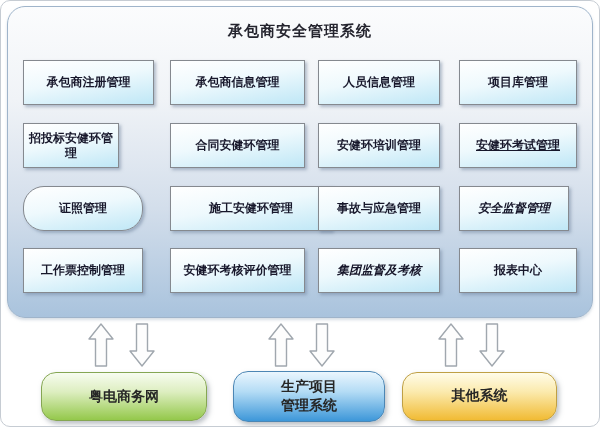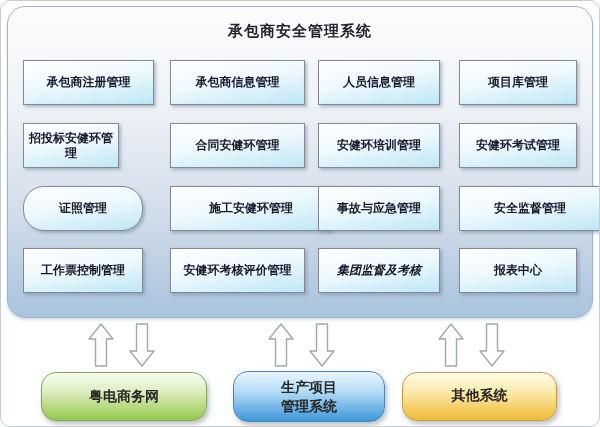--- a/index.html
+++ b/index.html
@@ -28,45 +28,45 @@
   }
   .arrow-pair{position:absolute;top:322px;display:flex;gap:15px;}
   .arrow-pair svg{display:block;}
   .sys{
     position:absolute;display:flex;align-items:center;justify-content:center;
     border-radius:15px;font-weight:bold;font-size:14px;color:#262626;
     text-align:center;white-space:pre-line;line-height:1.35;box-sizing:border-box;
     box-shadow:2px 3px 5px rgba(120,130,140,.5);
   }
   .sys-green{background:linear-gradient(180deg,#f7fcf0 0%,#ddeec0 40%,#94c84b 100%);border:1px solid #85a653;}
-  .sys-blue{background:linear-gradient(180deg,#eaf6fe 0%,#b4dcf5 40%,#3d97d9 100%);border:1px solid #4c86b4;}
+  .sys-blue{background:linear-gradient(180deg,#eaf6fe 0%,#b4dcf5 40%,#3d97d9 100%);border:1px solid #4c86b4;font-family:Liberation Serif, serif;}
   .sys-yellow{background:linear-gradient(180deg,#fffce9 0%,#fbeaad 40%,#f1bb34 100%);border:1px solid #bfa045;}
 </style>
 </head>
 <body>
 
 <div class="stage">
 
   <div class="panel">
     <div class="panel-title">承包商安全管理系统</div>
 
     <div class="module" style="left:15px;top:53px;width:131px;height:45px;">承包商注册管理</div>
     <div class="module" style="left:162px;top:53px;width:135px;height:45px;">承包商信息管理</div>
     <div class="module" style="left:310px;top:53px;width:122px;height:45px;">人员信息管理</div>
     <div class="module" style="left:451px;top:53px;width:118px;height:45px;">项目库管理</div>
 
     <div class="module" style="left:15px;top:116px;width:96px;height:45px;">招投标安健环管理</div>
     <div class="module" style="left:162px;top:116px;width:135px;height:45px;">合同安健环管理</div>
     <div class="module" style="left:310px;top:116px;width:122px;height:45px;">安健环培训管理</div>
-    <div class="module" style="left:451px;top:116px;width:118px;height:45px;">安健环考试管理</div>
+    <div class="module" style="left:451px;top:116px;width:118px;height:45px;text-decoration:underline;">安健环考试管理</div>
 
     <div class="module" style="left:15px;top:179px;width:120px;height:45px;border-radius:21px;">证照管理</div>
     <div class="module" style="left:162px;top:179px;width:162px;height:45px;">施工安健环管理</div>
     <div class="module" style="left:310px;top:179px;width:122px;height:45px;">事故与应急管理</div>
-    <div class="module" style="left:451px;top:179px;width:142px;height:45px;">安全监督管理</div>
+    <div class="module" style="left:451px;top:179px;width:110px;height:45px;font-style:italic;">安全监督管理</div>
 
     <div class="module" style="left:15px;top:241px;width:120px;height:45px;">工作票控制管理</div>
     <div class="module" style="left:162px;top:241px;width:135px;height:45px;">安健环考核评价管理</div>
     <div class="module" style="left:310px;top:241px;width:122px;height:45px;font-style:italic;">集团监督及考核</div>
     <div class="module" style="left:451px;top:241px;width:118px;height:45px;">报表中心</div>
   </div>
 
   <div class="arrow-pair" style="left:87px;">
     <svg width="26" height="44" viewBox="0 0 26 44">
       <polygon points="13,1 25,16 18.5,16 18.5,43 7.5,43 7.5,16 1,16" fill="#fdfdfd" stroke="#a0a7ae" stroke-width="1.4" stroke-linejoin="round"></polygon>

